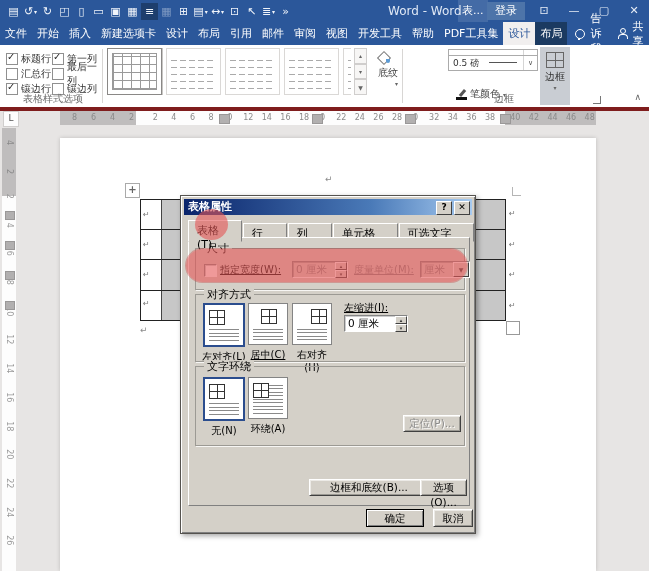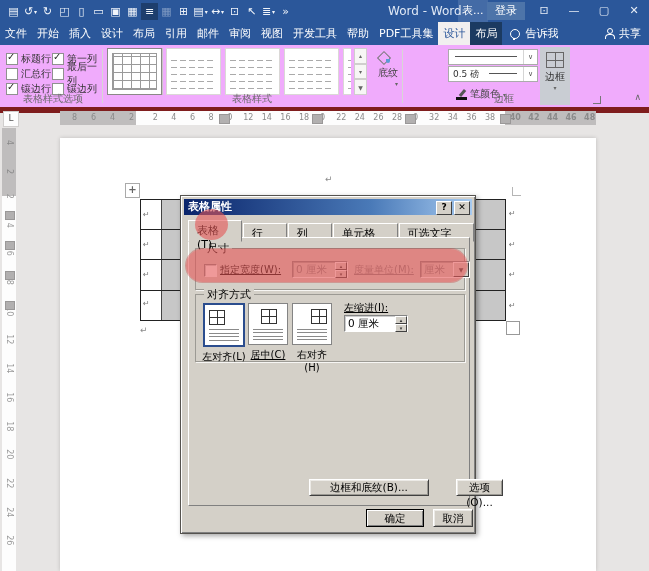--- a/index.html
+++ b/index.html
@@ -32,22 +32,22 @@
 .tellme{display:flex;align-items:center;gap:5px;padding:0 8px;}
 .share{display:flex;align-items:center;gap:4px;padding:0 8px;margin-left:auto;}
 .bulb{width:8px;height:8px;border:1px solid #fff;border-radius:50%;position:relative;flex:none;}
 .bulb::after{content:"";position:absolute;left:2px;top:8px;width:2px;height:2px;background:#fff;}
 .person{position:relative;width:11px;height:11px;flex:none;}
 .person::before{content:"";position:absolute;left:3px;top:0;width:4px;height:4px;border:1px solid #fff;border-radius:50%;}
 .person::after{content:"";position:absolute;left:1px;top:6px;width:8px;height:4px;border:1px solid #fff;
   border-bottom:none;border-radius:4px 4px 0 0;}
 
 
-.ribbon{position:absolute;left:0;top:45px;right:0;height:62px;background:#f0abfc;
-  border-bottom:6px solid #7f1d1d;}
+.ribbon{position:absolute;left:0;top:45px;right:0;height:62px;background:#ffffff;
+  border-bottom:4px solid #7f1d1d;}
 .gsep{position:absolute;top:4px;bottom:4px;width:1px;background:#d8d6d4;}
 .group{position:absolute;top:0;height:62px;}
 .glabel{position:absolute;bottom:1px;left:0;right:0;text-align:center;font-size:10px;color:#6a6a6a;}
 .g1{left:4px;width:98px;}
 .opts{position:absolute;left:2px;top:6px;display:grid;grid-template-columns:46px 52px;
   grid-auto-rows:15px;font-size:10px;color:#333;}
 .opt{display:flex;align-items:center;gap:3px;}
 .cb{width:10px;height:10px;background:#fff;border:1px solid #909090;position:relative;flex:none;}
 .opt.checked .cb::after{content:"✓";position:absolute;left:0;top:-3px;font-size:10px;color:#2b2b2b;}
 .g2{left:104px;width:296px;}
@@ -101,21 +101,21 @@
 
 
 .corner{position:absolute;left:3px;top:111px;width:14px;height:14px;background:#fdfdfd;
   border:1px solid #d0cecd;font-size:9px;color:#555;line-height:13px;text-align:center;}
 .hruler{position:absolute;left:60px;top:111px;width:536px;height:14px;background:#bfbdbd;}
 .hwhite{position:absolute;left:76px;top:0;width:369px;height:14px;background:#fdfdfd;}
 .hnums{position:absolute;top:0;height:14px;display:flex;}
 .hnums span{text-align:center;font-size:8px;color:#8a8a8a;line-height:14px;flex:none;}
 .hL{left:5px;}.hL span{width:19px;}
 .hM{left:86px;}.hM span{width:18.6px;}
-.hR{left:446px;}.hR span{width:18.6px;font-weight:bold;}
+.hR{left:446px;}.hR span{width:18.6px;}
 .hmark{position:absolute;top:3px;width:9px;height:8px;background:#b2b0b0;border:1px solid #9a9898;}
 .vruler{position:absolute;left:2px;top:128px;width:14px;height:443px;background:#bfbdbd;}
 .vwhite{position:absolute;left:0;top:68px;width:14px;height:375px;background:#fdfdfd;}
 .vnumsT{position:absolute;left:0;top:0;width:14px;display:flex;flex-direction:column;}
 .vnumsT span{height:29px;line-height:29px;text-align:center;font-size:8px;color:#8a8a8a;transform:rotate(90deg);}
 .vnumsM{position:absolute;left:0;top:54px;width:14px;display:flex;flex-direction:column;}
 .vnumsM span{height:28.7px;line-height:28.7px;text-align:center;font-size:8px;color:#9a9a9a;transform:rotate(90deg);}
 .vmark{position:absolute;left:3px;width:8px;height:7px;background:#b2b0b0;border:1px solid #9a9898;}
 
 
@@ -188,21 +188,21 @@
 .align-center .minigrid{left:12px;}
 .align-right .minigrid{right:4px;}
 .wrap-around .minilines{top:5px;height:auto;bottom:4px;}
 .btn{position:absolute;background:#d4d0c8;border:1px solid;border-color:#fff #404040 #404040 #fff;
   box-shadow:inset 1px 1px 0 #eceae6,inset -1px -1px 0 #9a9892;
   font-size:10.5px;text-align:center;line-height:15px;height:17px;box-sizing:border-box;}
 .btn.disabled{color:#8a8a8a;text-shadow:1px 1px 0 #fff;}
 .btn.default{border:1px solid #000;box-shadow:inset 1px 1px 0 #fff,inset -1px -1px 0 #808080;height:18px;line-height:16px;}
 .posbtn{left:207px;top:48px;width:58px;}
 .bsbtn{left:120px;top:241px;width:120px;}
-.optbtn{left:231px;top:241px;width:47px;margin-left:36px;}
+.optbtn{left:231px;top:241px;width:47px;}
 .okbtn{left:185px;top:313px;width:58px;}
 .cancelbtn{left:252px;top:313px;width:40px;height:18px;line-height:16px;}
 
 
 .red-oval{position:absolute;left:186px;top:249px;width:281px;height:33px;border-radius:17px;
   background:rgba(228,85,85,.60);box-shadow:0 0 0 1px rgba(195,50,50,.35);z-index:30;}
 .red-circle{position:absolute;left:195px;top:209px;width:33px;height:31px;border-radius:50%;
   background:rgba(228,85,85,.60);z-index:30;}
 </style>
 </head>
@@ -239,20 +239,21 @@
         <span class="wc">▢</span>
         <span class="wc">✕</span>
       </div>
   </div>
 
   <div class="tabrow">
     <div class="tabs">
         <span class="rt">文件</span>
         <span class="rt">开始</span>
         <span class="rt">插入</span>
+        <span class="rt">新建选项卡</span>
         <span class="rt">设计</span>
         <span class="rt">布局</span>
         <span class="rt">引用</span>
         <span class="rt">邮件</span>
         <span class="rt">审阅</span>
         <span class="rt">视图</span>
         <span class="rt">开发工具</span>
         <span class="rt">帮助</span>
         <span class="rt">PDF工具集</span>
         <span class="rt active">设计</span>
@@ -311,30 +312,29 @@
       <div class="gscroll">
         <span class="gs">▴</span>
         <span class="gs">▾</span>
         <span class="gs">▼</span>
       </div>
       <div class="shadebtn">
         <div class="bucket"></div>
         <div>底纹</div>
         <div class="caret">▾</div>
       </div>
-      <div class="glabel">表格样式</div>
     </div>
     <div class="gsep" style="left:402px"></div>
 
     <div class="group g3">
       <div class="combo" style="top:4px">
         <span class="cline" style="left:6px;width:62px"></span>
         <span class="dd">∨</span>
       </div>
-      <div class="combo" style="top:21px">
+      <div class="combo" style="top:10px">
         <span class="wtext">0.5 磅</span>
         <span class="cline" style="left:40px;width:28px"></span>
         <span class="dd">∨</span>
       </div>
       <div class="pencolor">
         <span class="pen"></span>
         <span>笔颜色</span>
         <span class="caret">▾</span>
       </div>
       <div class="bigbtn bordersbtn">
@@ -506,20 +506,40 @@
         <span class="dlabel" style="left:148px;top:6px">左缩进(I):</span>
         <div class="spinbox" style="left:148px;top:20px;width:64px">
           <span class="spinval">0 厘米</span>
           <span class="updown">
             <span class="ud">▴</span>
             <span class="ud">▾</span>
           </span>
         </div>
       </div>
 
+      <div class="fs fs-wrap">
+        <span class="lg">文字环绕</span>
+        <div>
+            <div class="tilewrap selected wrap-none">
+            <div class="tile">
+              <div class="minilines"></div>
+                <div class="minigrid"></div>
+            </div>
+            <div class="tlabel">无(N)</div>
+          </div>
+            <div class="tilewrap wrap-around">
+            <div class="tile">
+              <div class="minilines"></div>
+                <div class="minigrid"></div>
+            </div>
+            <div class="tlabel">环绕(A)</div>
+          </div>
+          </div>
+        <div class="btn disabled posbtn">定位(P)...</div>
+      </div>
 
       <div class="btn bsbtn">边框和底纹(B)...</div>
       <div class="btn optbtn">选项(O)...</div>
     </div>
 
     <div class="btn default okbtn">确定</div>
     <div class="btn cancelbtn">取消</div>
   </div>
 
   <div class="red-circle"></div>

